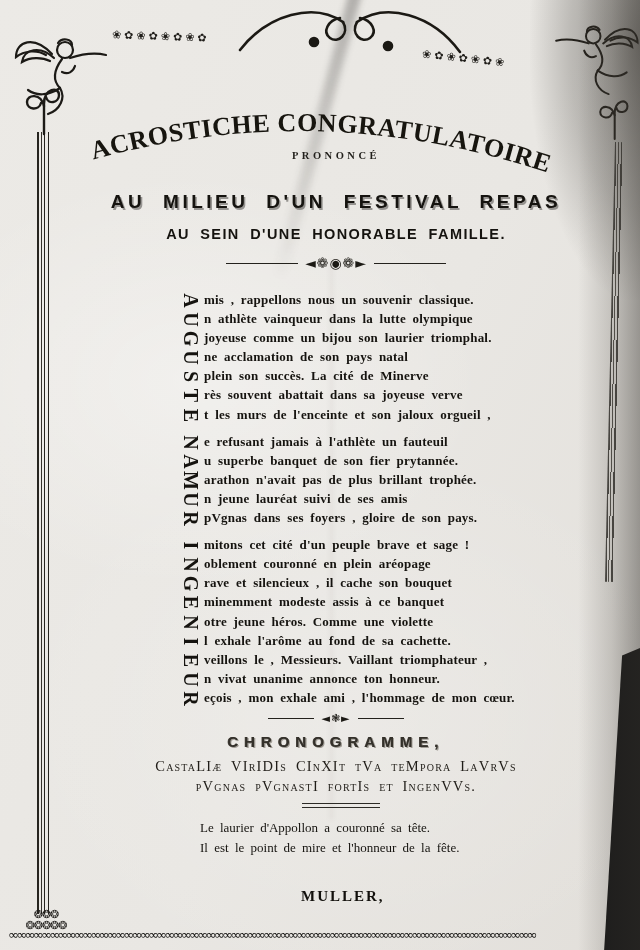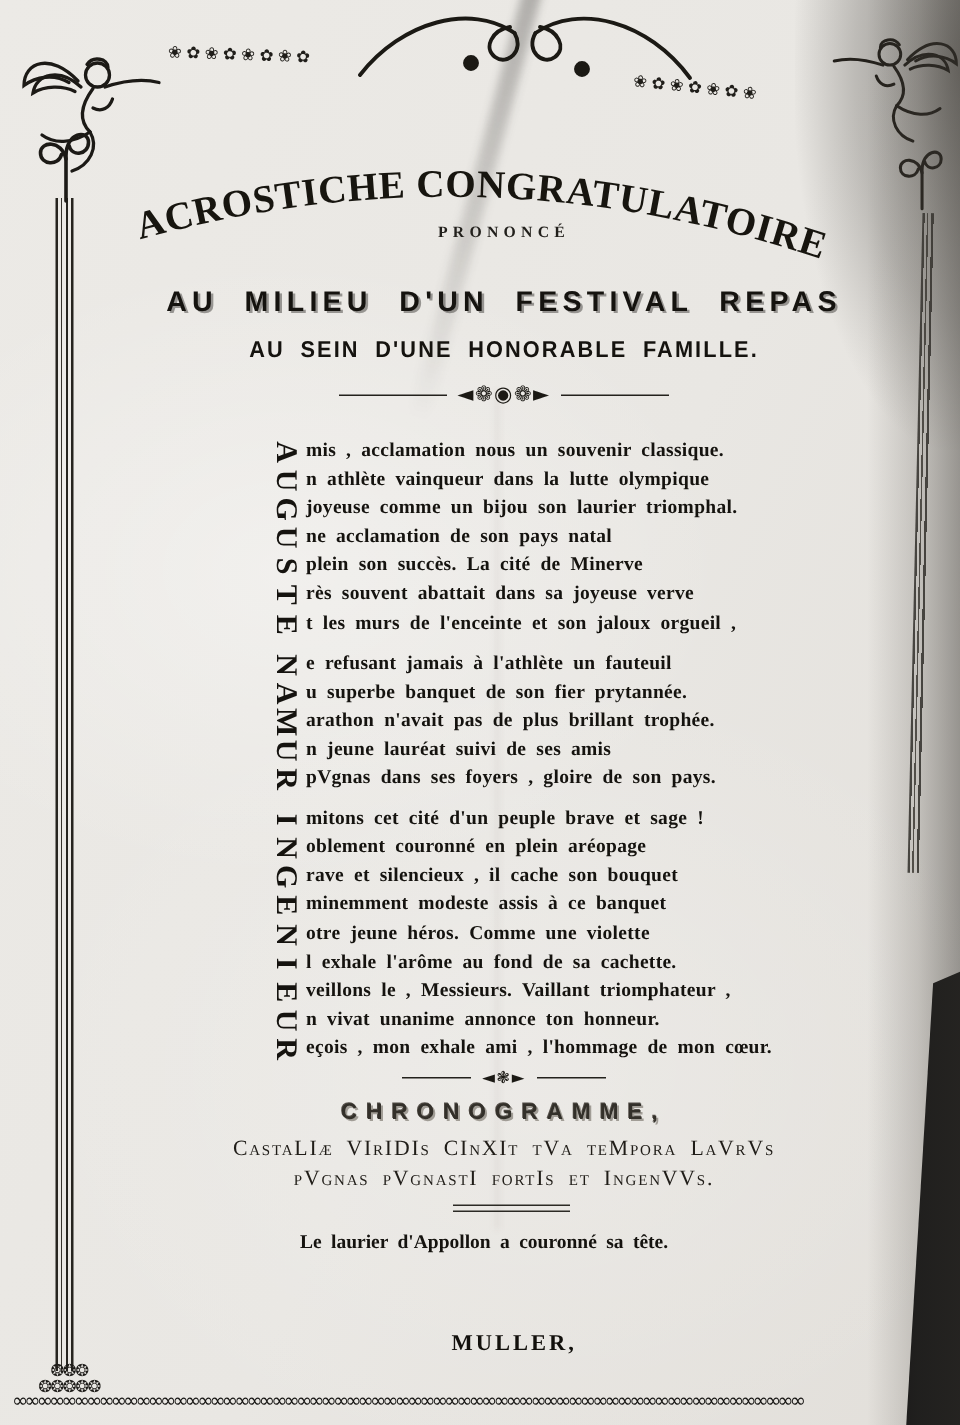--- a/index.html
+++ b/index.html
@@ -64,21 +64,21 @@
   .pinitial{display:inline-block;width:20px;text-align:center;font-size:20px;font-weight:700;transform:rotate(90deg) translateX(1px);vertical-align:-2px;margin-right:4px;}
 
   
   .chrono-head{top:733px;font-family:"Liberation Sans",sans-serif;font-weight:800;font-size:15px;letter-spacing:6px;color:#33302a;text-shadow:1.2px 1.2px 0 #a19d96, -0.5px -0.5px 0 #55504a;}
   .chrono-line{font-variant:small-caps;font-size:14.5px;letter-spacing:1.2px;word-spacing:4px;color:#201d18;font-weight:500;}
   .cl1{top:758px;}
   .cl2{top:778px;}
   .double-rule{left:302px;top:803px;width:78px;height:2.5px;border-top:1.6px solid #2c2a25;border-bottom:1px solid #2c2a25;z-index:2;}
 
   
-  .closing{left:200px;top:818px;z-index:2;font-size:13px;font-weight:700;word-spacing:3px;line-height:20px;color:#15130f;white-space:nowrap;}
+  .closing{left:200px;top:818px;z-index:2;font-size:13px;font-weight:400;word-spacing:3px;line-height:20px;color:#15130f;white-space:nowrap;}
   .signature{left:301px;top:888px;width:300px;text-align:left;z-index:2;}
   .sig-name{font-size:15px;font-weight:700;letter-spacing:2px;color:#12100c;}
   .sig-role{font-size:11.5px;font-weight:700;letter-spacing:.4px;margin-top:2px;color:#15130f;}
 </style>
 </head>
 <body>
 
 <div class="page">
 
   <div class="abs tr-blob"></div>
@@ -156,21 +156,21 @@
   <div class="centered sein">AU SEIN D'UNE HONORABLE FAMILLE.</div>
 
   <div class="centered divider div1">
     <span class="rule"></span>
       <span class="orn">◄❁◉❁►</span>
       <span class="rule"></span>
   </div>
 
   <div class="abs poem">
       <div class="stanza">
-        <div class="pline"><span class="pinitial">A</span><span class="ptext">mis , acclamation nous un souvenir classique.</span></div>
+        <div class="pline"><span class="pinitial">A</span><span class="ptext">mis , rappellons nous un souvenir classique.</span></div>
         <div class="pline"><span class="pinitial">U</span><span class="ptext">n athlète vainqueur dans la lutte olympique</span></div>
         <div class="pline"><span class="pinitial">G</span><span class="ptext">joyeuse comme un bijou son laurier triomphal.</span></div>
         <div class="pline"><span class="pinitial">U</span><span class="ptext">ne acclamation de son pays natal</span></div>
         <div class="pline"><span class="pinitial">S</span><span class="ptext">plein son succès. La cité de Minerve</span></div>
         <div class="pline"><span class="pinitial">T</span><span class="ptext">rès souvent abattait dans sa joyeuse verve</span></div>
         <div class="pline"><span class="pinitial">E</span><span class="ptext">t les murs de l'enceinte et son jaloux orgueil ,</span></div>
       </div>
       <div class="stanza">
         <div class="pline"><span class="pinitial">N</span><span class="ptext">e refusant jamais à l'athlète un fauteuil</span></div>
         <div class="pline"><span class="pinitial">A</span><span class="ptext">u superbe banquet de son fier prytannée.</span></div>
@@ -197,20 +197,21 @@
       <span class="rule"></span>
   </div>
 
   <div class="centered chrono-head">CHRONOGRAMME,</div>
   <div class="centered chrono-line cl1">CastaLIæ VIrIDIs CInXIt tVa teMpora LaVrVs</div>
   <div class="centered chrono-line cl2">pVgnas pVgnastI fortIs et IngenVVs.</div>
   <div class="abs double-rule"></div>
 
   <div class="abs closing">
     <div>Le laurier d'Appollon a couronné sa tête.</div>
+    <div>Il est le point de mire et l'honneur de la fête.</div>
   </div>
 
   <div class="abs signature">
     <div class="sig-name">MULLER,</div>
   </div>
 
   <div class="abs chain">∞∞∞∞∞∞∞∞∞∞∞∞∞∞∞∞∞∞∞∞∞∞∞∞∞∞∞∞∞∞∞∞∞∞∞∞∞∞∞∞∞∞∞∞∞∞∞∞∞∞∞∞∞∞∞∞∞∞∞∞∞∞∞∞</div>
 </div>
 
 </body></html>

